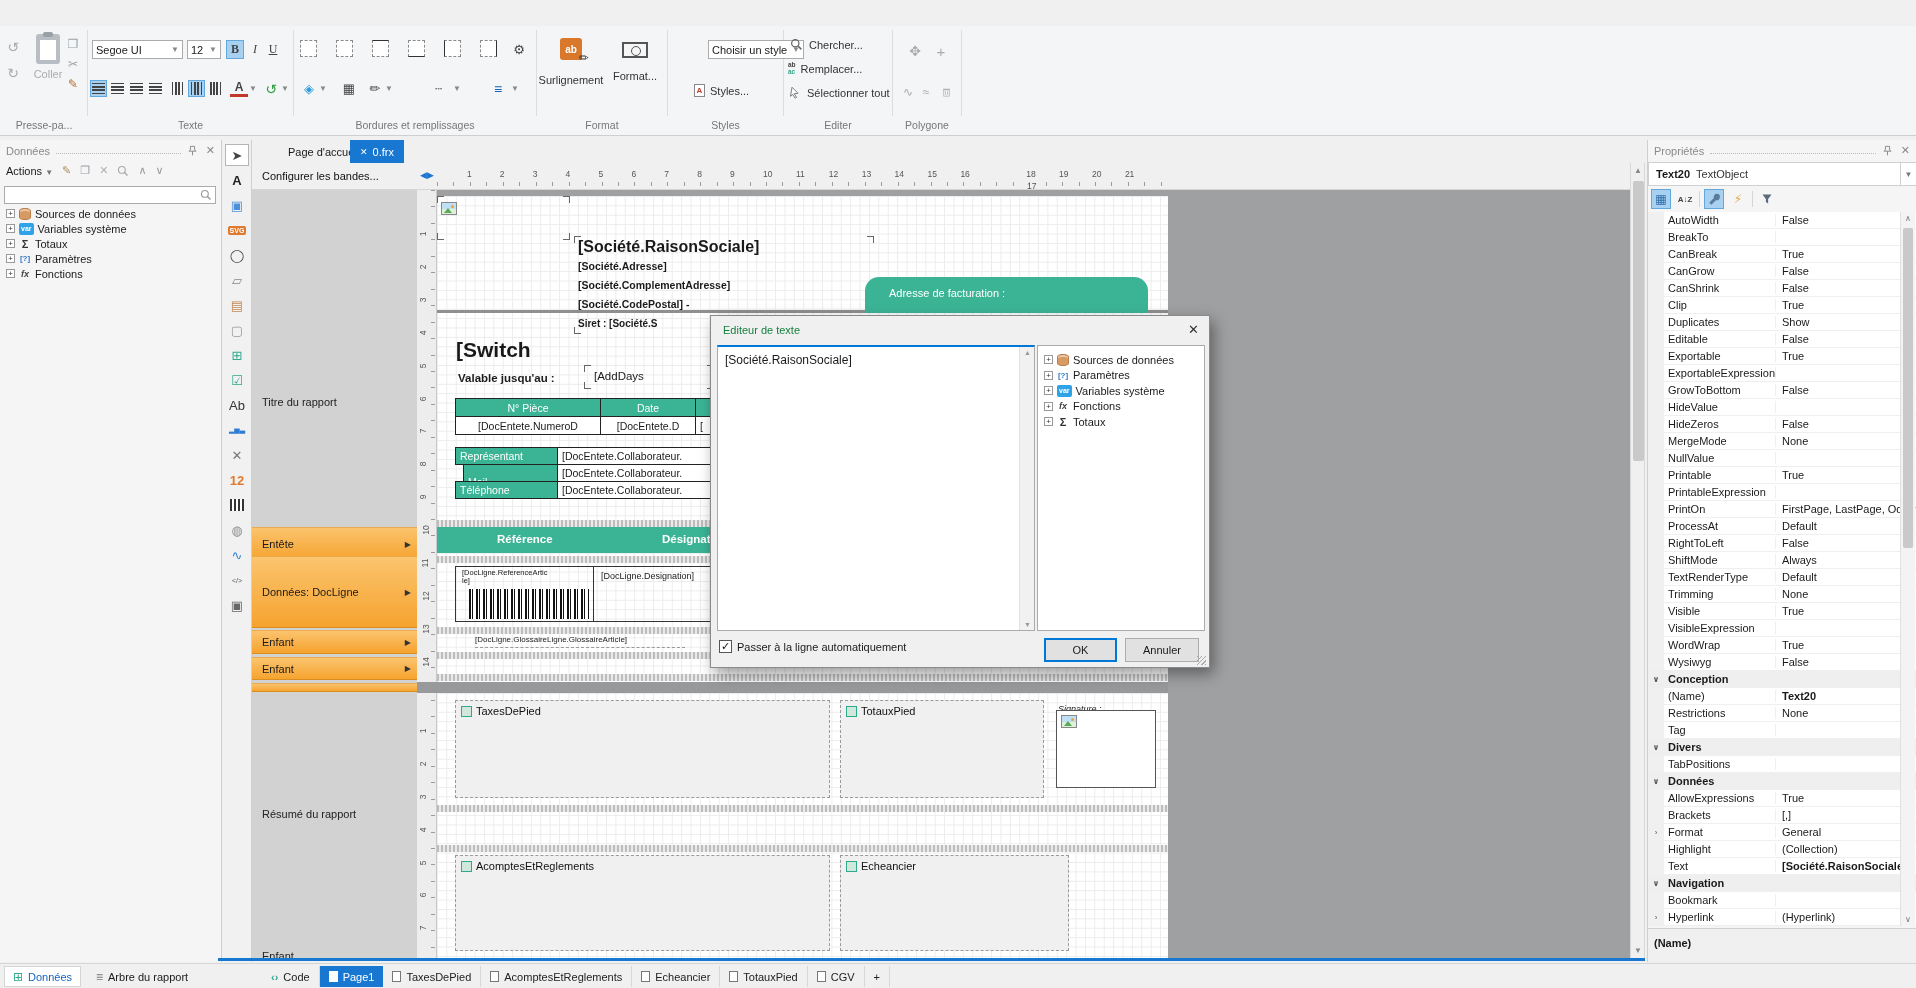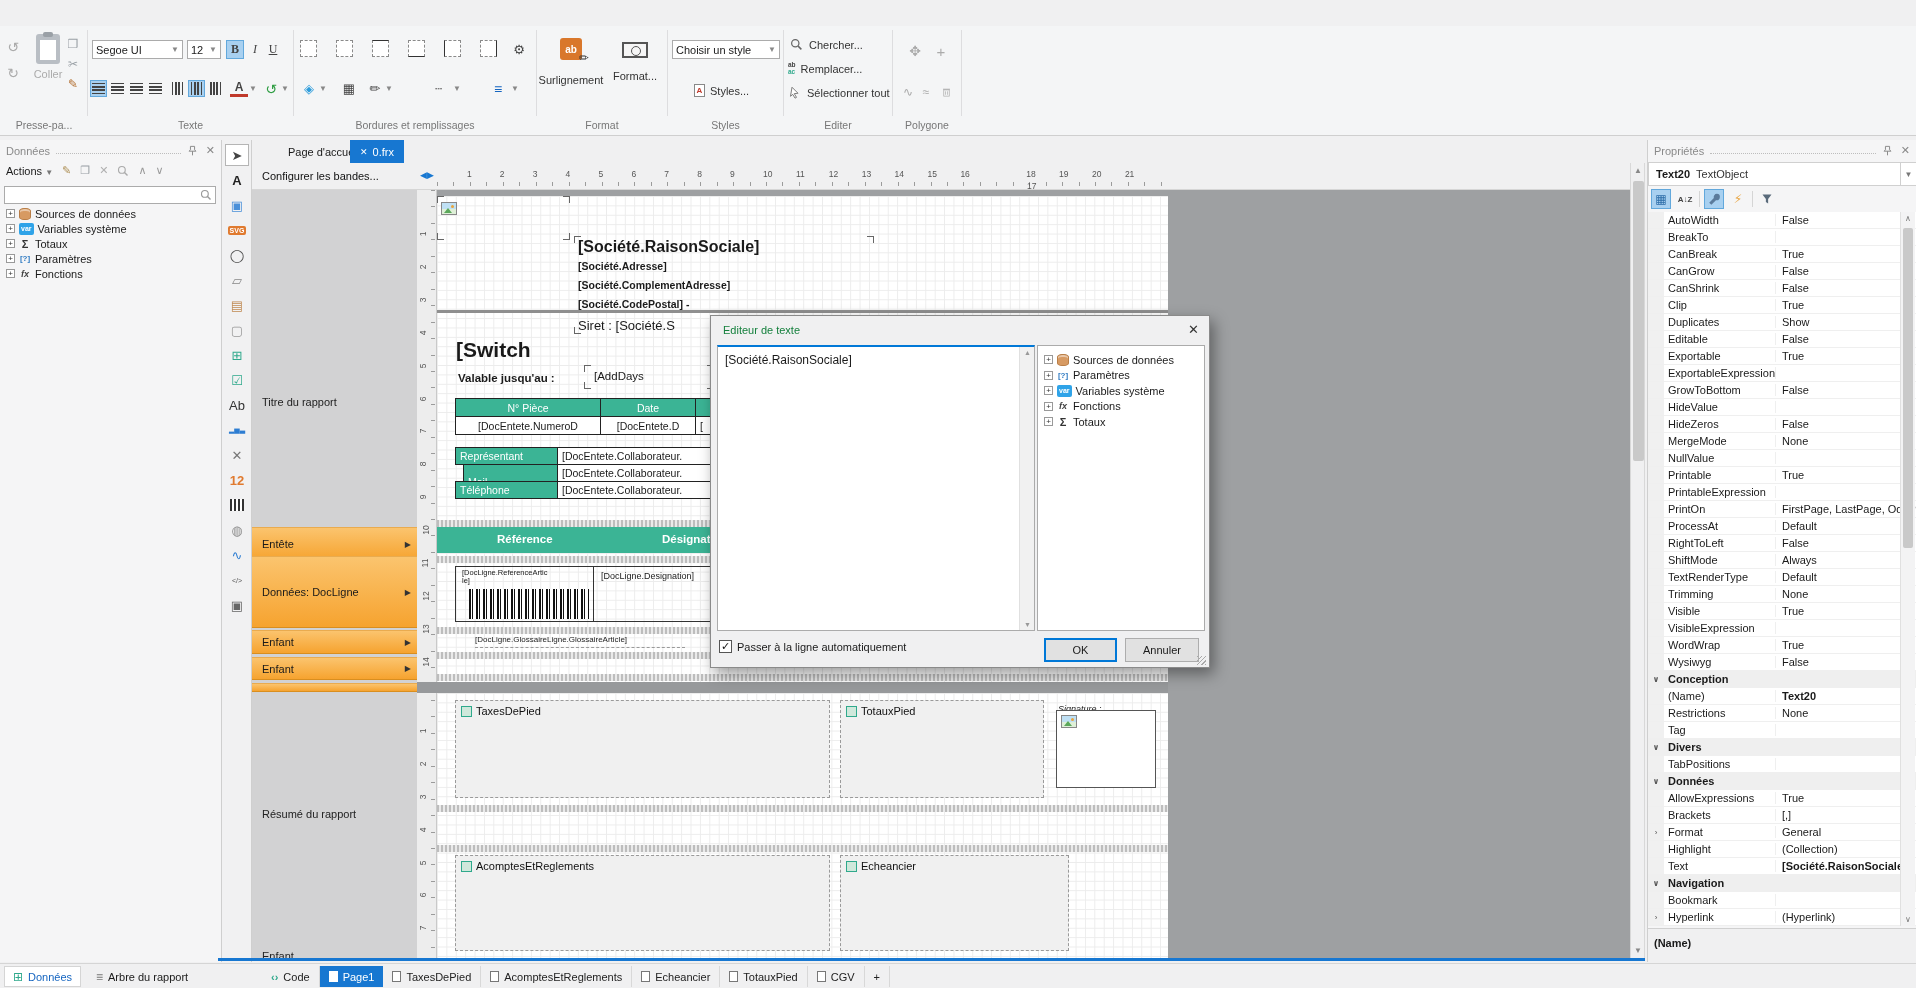--- a/index.html
+++ b/index.html
@@ -215,21 +215,21 @@
 
     <div class="abs" style="left:536px;top:10px;width:70px;height:66px;text-align:center">
       <div class="hl-ico" style="margin:2px auto 0">ab</div>
       <div style="margin-top:14px;color:#333">Surlignement</div>
     </div>
     <div class="abs" style="left:606px;top:10px;width:58px;height:66px;text-align:center">
       <div class="money" style="margin:6px auto 0"></div>
       <div style="margin-top:12px;color:#333">Format...</div>
     </div>
 
-    <div class="combo" style="left:672px;top:14px;width:108px;height:19px">
+    <div class="combo" style="left:708px;top:14px;width:96px;height:19px">
         <span>Choisir un style</span>
         <span class="arr">▼</span>
       </div>
     <div class="abs" style="left:694px;top:58px;display:flex;align-items:center;gap:5px">
       <span class="styles-ico">A</span>
       <span style="color:#333">Styles...</span>
     </div>
 
     <div class="abs" style="left:790px;top:12px;display:flex;align-items:center;gap:6px">
       <svg width="13" height="13" viewBox="0 0 16 16">
@@ -481,23 +481,24 @@
 
     <div class="page1 gridbg">
       <div class="sel" style="position:absolute;left:0;top:0;width:133px;height:44px">
         <span class="imgico" style="position:absolute;left:4px;top:6px"></span>
       </div>
       <div class="sel" style="position:absolute;left:137px;top:40px;width:300px;height:98px">
         <div style="position:absolute;left:4px;top:2px;font-weight:bold;font-size:16px;white-space:nowrap">[Société.RaisonSociale]</div>
         <div style="position:absolute;left:4px;top:24px;font-weight:bold;font-size:10.5px">[Société.Adresse]</div>
         <div style="position:absolute;left:4px;top:43px;font-weight:bold;font-size:10.5px">[Société.ComplementAdresse]</div>
         <div style="position:absolute;left:4px;top:62px;font-weight:bold;font-size:10.5px">[Société.CodePostal] -</div>
-        <div style="position:absolute;left:4px;top:82px;font-weight:normal;font-size:13px">Siret : [Société.S</div>
+        <div style="position:absolute;left:4px;top:82px;font-weight:bold;font-size:10px">Siret : [Société.S</div>
       </div>
       <div style="position:absolute;left:0;top:114px;width:731px;height:3px;background:#8F8F8F"></div>
+      <div class="teal" style="position:absolute;left:428px;top:81px;width:283px;height:36px;border-radius:14px 14px 0 0;color:#fff;font-size:11px;padding:10px 0 0 24px"><span>Adresse de facturation :</span></div>
       <div style="position:absolute;left:19px;top:142px;font-weight:bold;font-size:21px">[Switch</div>
       <div style="position:absolute;left:21px;top:176px;font-weight:bold;font-size:11.5px">Valable jusqu'au :</div>
       <div class="sel" style="position:absolute;left:147px;top:169px;width:130px;height:24px">
         <span style="position:absolute;left:10px;top:5px;font-weight:normal;font-size:11.5px">[AddDays</span>
       </div>
 
       <div class="cell teal" style="left:18px;top:202px;width:146px;height:19px;color:#fff">N° Pièce</div>
       <div class="cell teal" style="left:163px;top:202px;width:96px;height:19px;color:#fff">Date</div>
       <div class="cell teal" style="left:258px;top:202px;width:456px;height:19px"></div>
       <div class="cell" style="left:18px;top:220px;width:146px;height:19px;background:#fff">[DocEntete.NumeroD</div>

